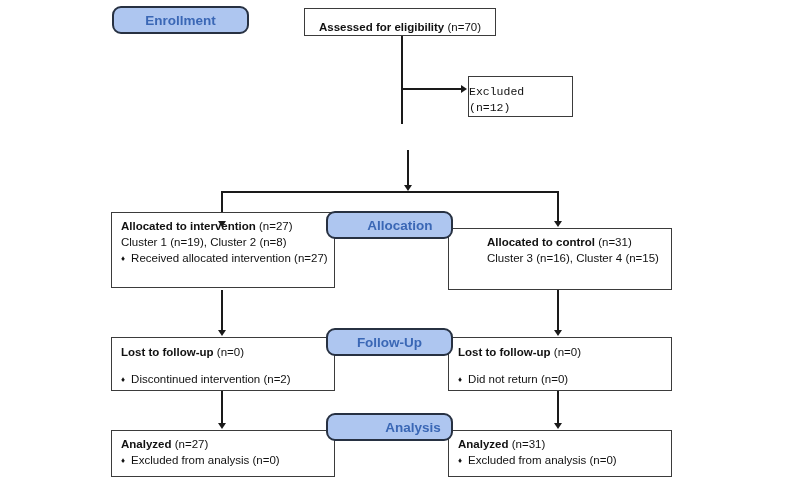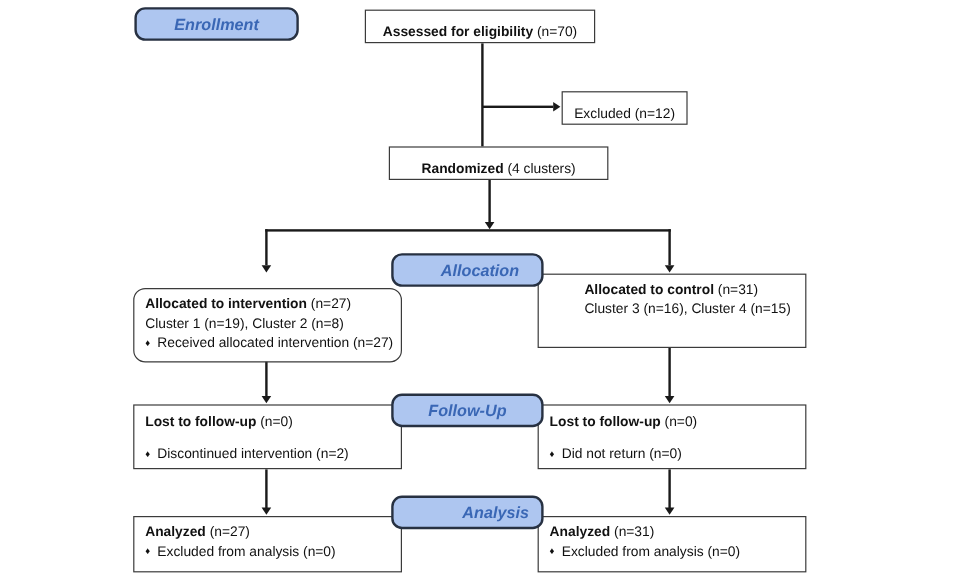--- a/index.html
+++ b/index.html
@@ -16,21 +16,20 @@
   }
   .stage-label{
     position:absolute;z-index:3;
     background:var(--stage-fill);
     border:2px solid var(--stage-border);
     border-radius:9px;
     color:var(--stage-text);
     font-weight:bold;font-size:13.5px;
     display:flex;align-items:center;justify-content:center;
     box-sizing:border-box;
-    font-style:italic;
   }
   .fbox{
     position:absolute;z-index:1;background:#fff;
     border:1.5px solid var(--box-border);
     font-size:11.5px;line-height:16px;box-sizing:border-box;
   }
   .fbox.center{display:flex;align-items:flex-end;justify-content:center;}
   .fbox.lefttext{padding:5px 9px;}
   .vline,.hline{position:absolute;background:var(--connector);z-index:0;}
   .vline{width:2px;}
@@ -88,29 +87,26 @@
     <span>Follow-Up</span>
   </div>
   <div class="stage-label" style="left:326px;top:413px;width:127px;height:28px;padding-left:47px;">
     <span>Analysis</span>
   </div>
 
   <div class="fbox center" style="left:304px;top:8px;width:192px;height:28px;">
     <span><b>Assessed for eligibility</b><span> (n=70)</span></span>
   </div>
 
-  <div class="fbox center" style="left:468px;top:76px;width:105px;height:28px;">
+  <div class="fbox center" style="left:468px;top:76px;width:105px;height:41px;font-family:Liberation Mono, monospace;">
     <span>Excluded (n=12)</span>
   </div>
 
-  <div class="fbox center" style="left:324px;top:122px;width:183px;height:28px;">
-    <span><b>Randomized</b><span> (4 clusters)</span></span>
-  </div>
 
-  <div class="fbox lefttext" style="left:111px;top:240px;width:224px;height:62px;border-radius:10px;">
+  <div class="fbox lefttext" style="left:111px;top:212px;width:224px;height:76px;">
     <div><b>Allocated to intervention</b><span> (n=27)</span></div>
     <div>Cluster 1 (n=19), Cluster 2 (n=8)</div>
     <div class="bullet-line">
       <span class="bullet">♦</span><span>Received allocated intervention (n=27)</span>
     </div>
   </div>
 
   <div class="fbox lefttext" style="left:448px;top:228px;width:224px;height:62px;padding-left:38px;">
     <div><b>Allocated to control</b><span> (n=31)</span></div>
     <div>Cluster 3 (n=16), Cluster 4 (n=15)</div>

